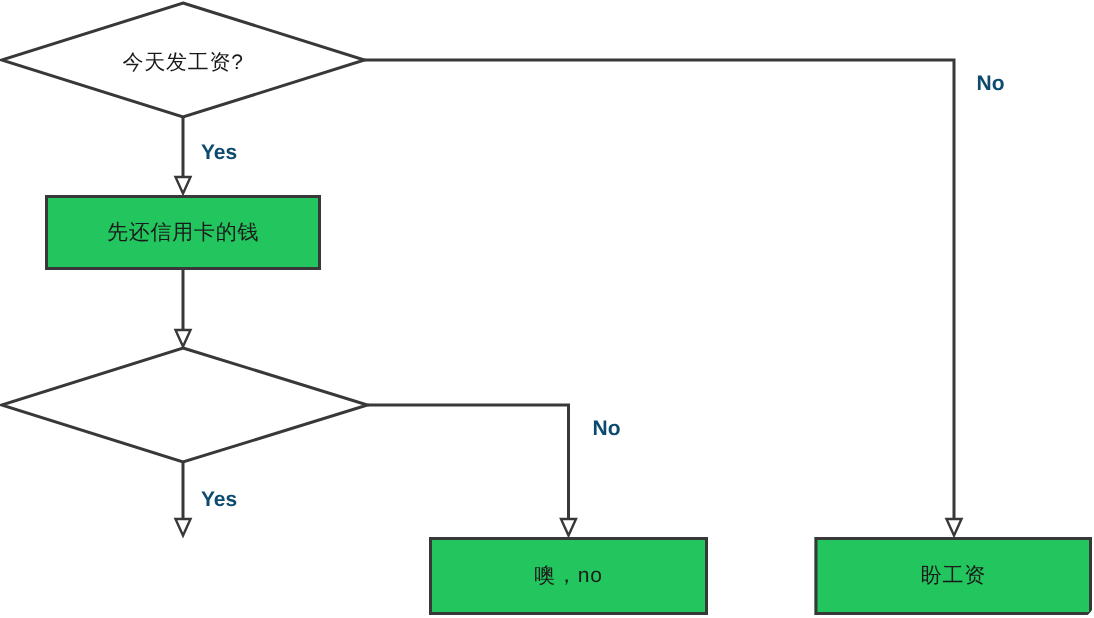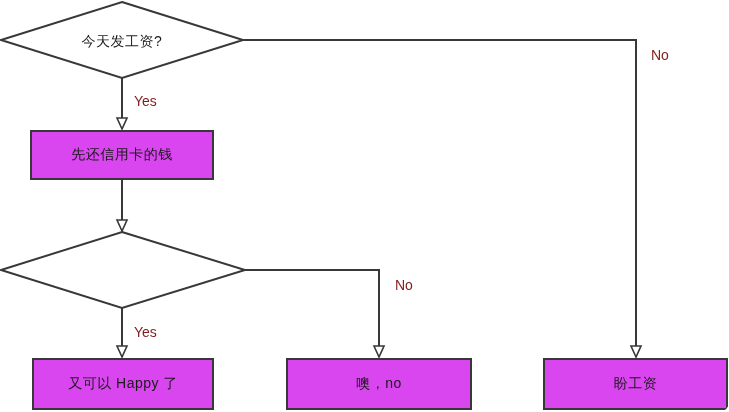--- a/index.html
+++ b/index.html
@@ -4,36 +4,36 @@
 <style>
   * { margin:0; padding:0; box-sizing:border-box; }
   html,body { background:#ffffff; }
   body { font-family:"Liberation Sans","DejaVu Sans",sans-serif; }
   .canvas {
     position:relative; width:729px; height:412px;
     background:#ffffff; overflow:hidden;border-radius:10px;
   }
   .svg-layer { position:absolute; left:0; top:0; width:729px; height:412px; }
   .node-rect {
-    position:absolute; border:2px solid #383838; background:#d946ef;
+    position:absolute; border:2px solid #383838; background:#22c55e;
     display:flex; align-items:center; justify-content:center;
     font-size:14px; color:#1a1a1a; text-align:center; letter-spacing:.5px;
   }
   .rect-repay  { left:30px;  top:130px; width:184px; height:50px; }
   .rect-happy  { left:32px;  top:358px; width:182px; height:52px; }
   .rect-ohno   { left:286px; top:358px; width:186px; height:52px; }
   .rect-wait   { left:543px; top:358px; width:185px; height:52px; }
   .diamond-label {
     position:absolute; width:200px; text-align:center;
     font-size:14px; color:#1a1a1a; line-height:18px; letter-spacing:.5px;
   }
   .dlabel-salary    { left:22px; top:32px; }
   .dlabel-remaining { left:22px; top:261px; }
   .edge-label {
-    position:absolute; font-size:14px; color:#7f1d1d; line-height:16px;
+    position:absolute; font-size:14px; color:#0c4a6e; line-height:16px;font-weight:bold;
   }
   .lbl-yes1 { left:134px; top:93px; }
   .lbl-yes2 { left:134px; top:324px; }
   .lbl-no1  { left:651px; top:47px; }
   .lbl-no2  { left:395px; top:277px; }
   .watermark {
     position:absolute; left:443px; top:386px;
     font-size:13px; color:rgba(0,0,0,0.13); white-space:nowrap; letter-spacing:.2px;
   }
 </style>
@@ -62,21 +62,20 @@
       <polygon points="122,231 117,220 127,220"></polygon>
       <polygon points="122,357 117,346 127,346"></polygon>
       <polygon points="636,357 631,346 641,346"></polygon>
       <polygon points="379,357 374,346 384,346"></polygon>
     </g>
   </svg>
 
   <div class="diamond-label dlabel-salary">今天发工资?</div>
 
   <div class="node-rect rect-repay">先还信用卡的钱</div>
-  <div class="node-rect rect-happy">又可以 Happy 了</div>
   <div class="node-rect rect-ohno">噢，no</div>
   <div class="node-rect rect-wait">盼工资</div>
 
   <div class="edge-label lbl-yes1">Yes</div>
   <div class="edge-label lbl-no1">No</div>
   <div class="edge-label lbl-yes2">Yes</div>
   <div class="edge-label lbl-no2">No</div>
 
 
 </div>

